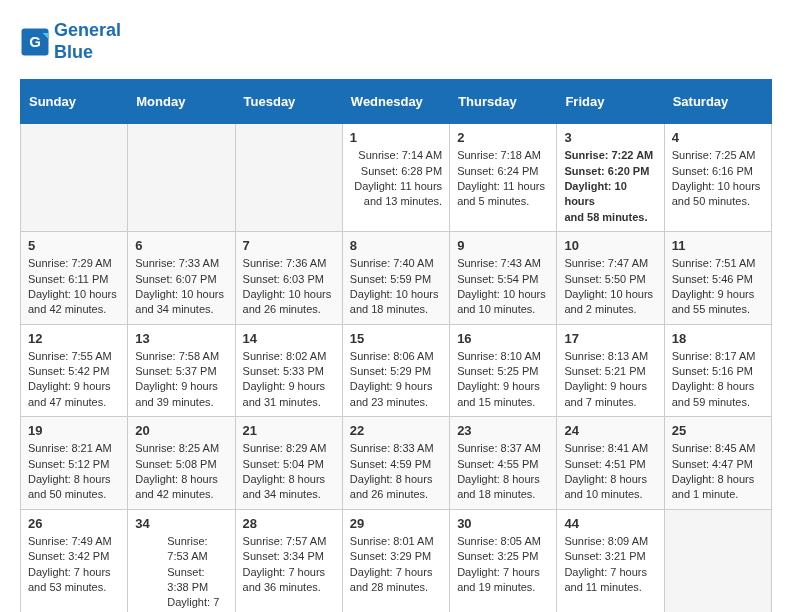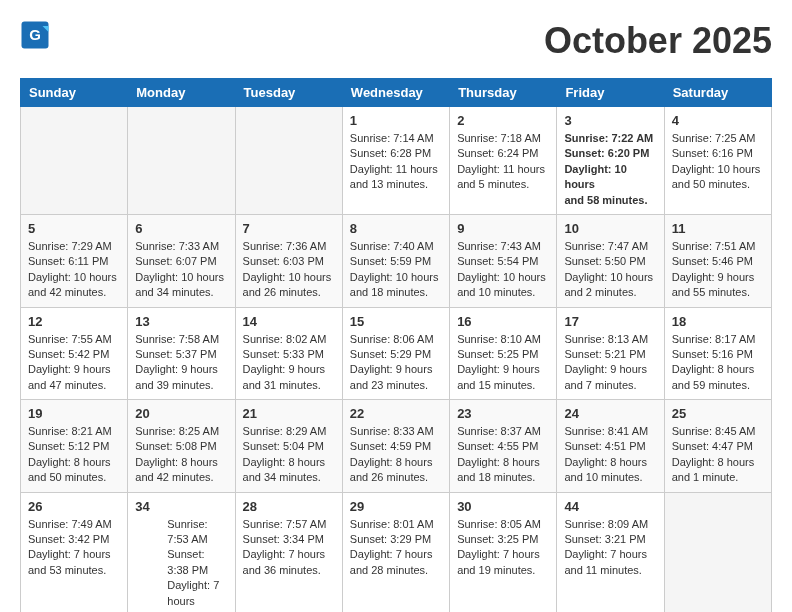--- a/index.html
+++ b/index.html
@@ -48,21 +48,21 @@
     }
     .calendar {
       width: 100%;
       border-collapse: collapse;
       border: 1px solid #ccc;
     }
     .calendar th {
       background-color: #1a6eb5;
       color: #fff;
       font-size: 13px;
-      padding: 6px 8px;
+      padding: 14px 8px;
       text-align: left;
       border: 1px solid #1a6eb5;
     }
     .calendar td {
       border: 1px solid #ccc;
       vertical-align: top;
       padding: 6px 7px;
       width: 14.28%;
       min-height: 80px;
       background: #fff;
@@ -90,23 +90,26 @@
 </head>
 <body>
 
 <div class="header">
   <div class="logo">
     <svg class="logo-icon" viewBox="0 0 40 40">
       <rect x="2" y="2" width="36" height="36" rx="4" fill="#1a6eb5"></rect>
       <text x="20" y="26" text-anchor="middle" fill="white" font-size="20" font-weight="bold" font-family="Arial">G</text>
       <polygon points="30,8 38,16 38,8" fill="#4fc3f7"></polygon>
     </svg>
+    <div class="logo-text">
+      <div><span>General</span></div>
+      <div><span style="color:#1a6eb5">Blue</span></div>
+    </div>
   </div>
   <div class="title-block">
-    <div class="month-title">October 2025</div>
   </div>
 </div>
 
 <table class="calendar">
   <thead>
     <tr>
     <th>Sunday</th>
         <th>Monday</th>
         <th>Tuesday</th>
         <th>Wednesday</th>
@@ -115,21 +118,21 @@
         <th>Saturday</th>
       </tr>
   </thead>
   <tbody id="calendar-body">
   <tr>
         <td class="empty"></td>
         <td class="empty"></td>
         <td class="empty"></td>
         <td>
           <span class="day-number">1</span>
-          <div class="day-info" style="white-space: pre-line;">Sunrise: 7:14 AM
+          <div class="day-info" style="white-space: pre-line; text-align: right;">Sunrise: 7:14 AM
 Sunset: 6:28 PM
 Daylight: 11 hours
 and 13 minutes.</div>
         </td>
         <td>
           <span class="day-number">2</span>
           <div class="day-info" style="white-space: pre-line;">Sunrise: 7:18 AM
 Sunset: 6:24 PM
 Daylight: 11 hours
 and 5 minutes.</div>

